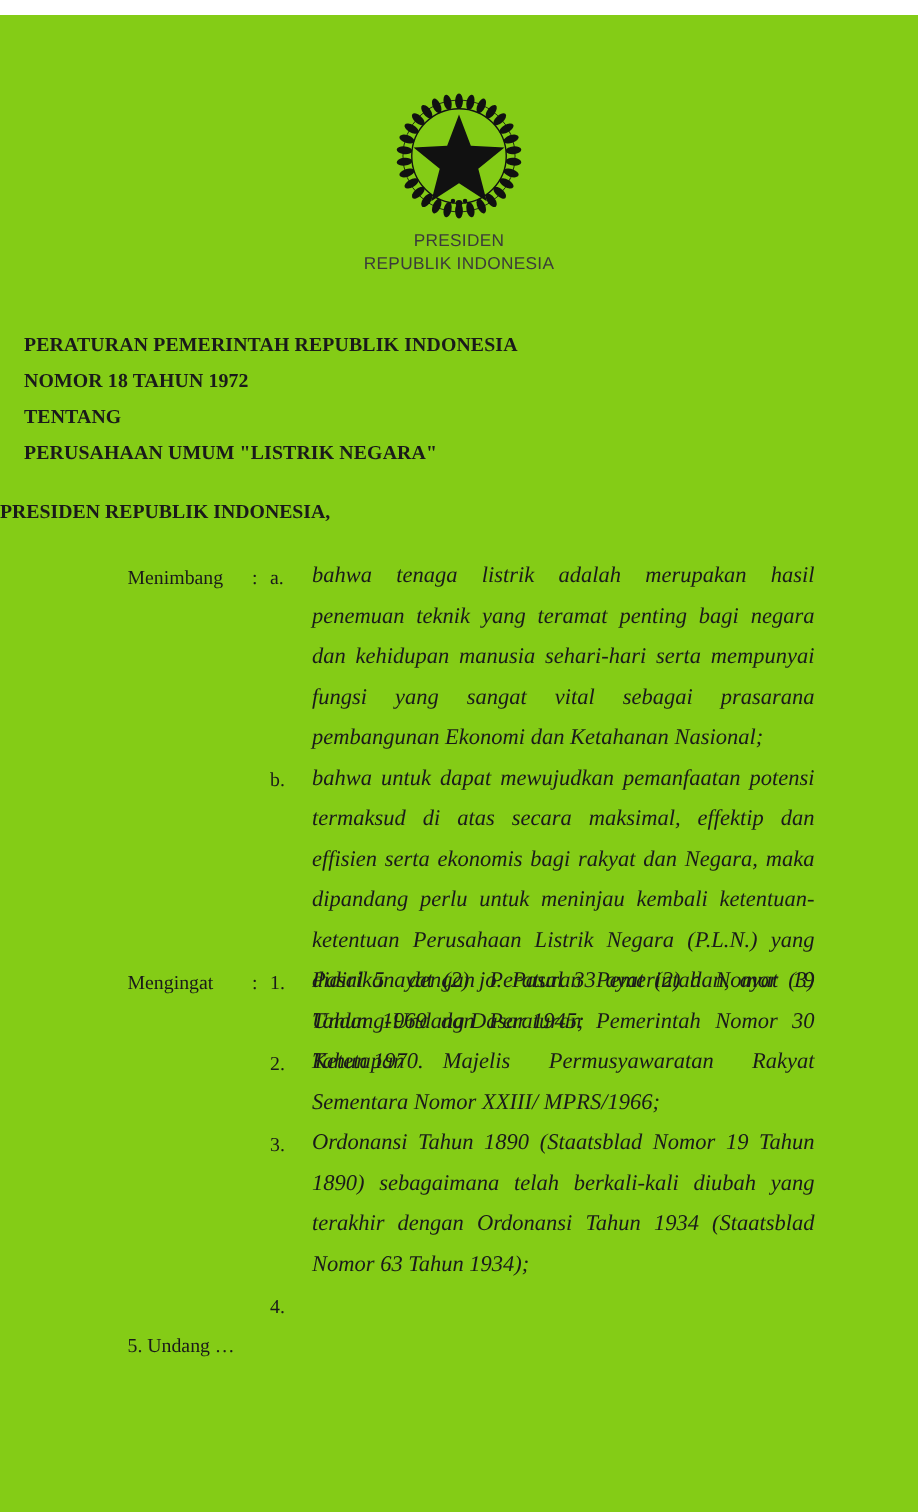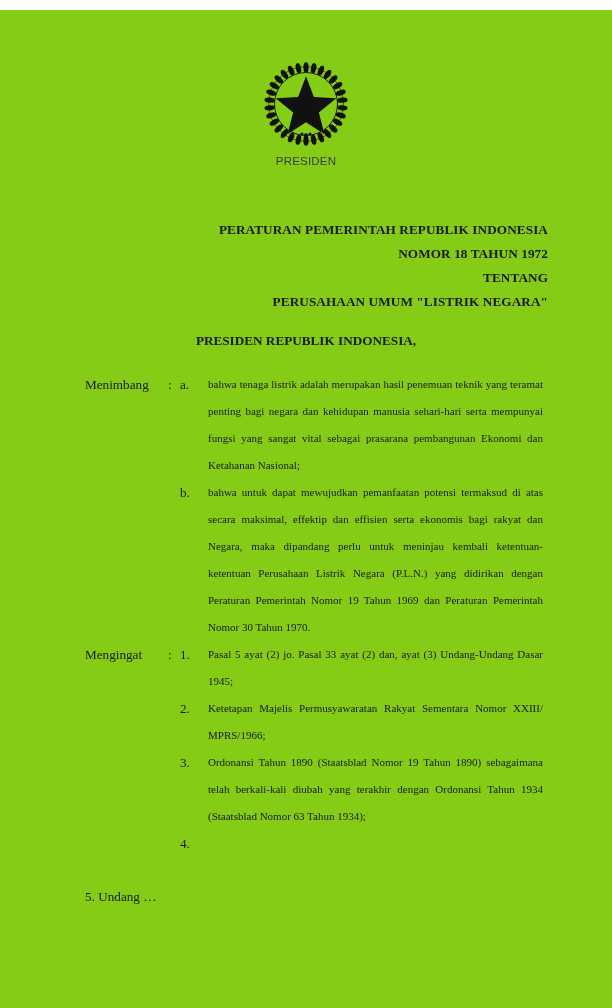--- a/index.html
+++ b/index.html
@@ -46,34 +46,35 @@
     letter-spacing: 0.2px;
   }
   .emblem-caption div { white-space: nowrap; }
 
   
   .title-block {
     position: absolute;
     top: 208px;
     left: 0;
     width: 548px;
-    text-align: right;
+    text-align: left;
+    padding-left: 16px;
   }
   .title-line {
     font-weight: bold;
     font-size: 13.2px;
     line-height: 24px;
     letter-spacing: 0.1px;
   }
   .subtitle-block {
     position: absolute;
     top: 321px;
     left: 0;
     width: 612px;
-    text-align: center;
+    text-align: left;
   }
   .subtitle-line {
     font-weight: bold;
     font-size: 13.2px;
     line-height: 20px;
   }
 
   
   .section {
     position: absolute;
@@ -104,25 +105,26 @@
     line-height: 27px;
   }
   .col-marker {
     width: 28px;
     flex: 0 0 28px;
     font-size: 13.2px;
     line-height: 27px;
   }
   .col-text {
     flex: 1 1 auto;
-    font-size: 11px;
+    font-size: 15px;
     line-height: 27px;
     text-align: justify;
     text-justify: inter-word;
     hyphens: none;
+    font-style: italic;
   }
 
   
   .footer-note {
     position: absolute;
     top: 877px;
     left: 85px;
     width: 458px;
     text-align: left;
     font-size: 13.2px;
@@ -179,20 +181,21 @@
           <circle cx="50" cy="87.5" r="2.6"></circle>
           <circle cx="45.2" cy="85.8" r="1.8"></circle>
           <circle cx="54.8" cy="85.8" r="1.8"></circle>
         </g>
 
         <polygon points="50,17 59.4,41.8 86.1,43.3 65.3,60.1 72.0,86.0 50,71.6 28.0,86.0 34.7,60.1 13.9,43.3 40.6,41.8"></polygon>
       </g>
     </svg>
     <div class="emblem-caption">
       <div>PRESIDEN</div>
+      <div>REPUBLIK INDONESIA</div>
     </div>
   </div>
 
   <div class="title-block">
     <div class="title-line">PERATURAN PEMERINTAH REPUBLIK INDONESIA</div>
     <div class="title-line">NOMOR 18 TAHUN 1972</div>
     <div class="title-line">TENTANG</div>
     <div class="title-line">PERUSAHAAN UMUM "LISTRIK NEGARA"</div>
   </div>
 

